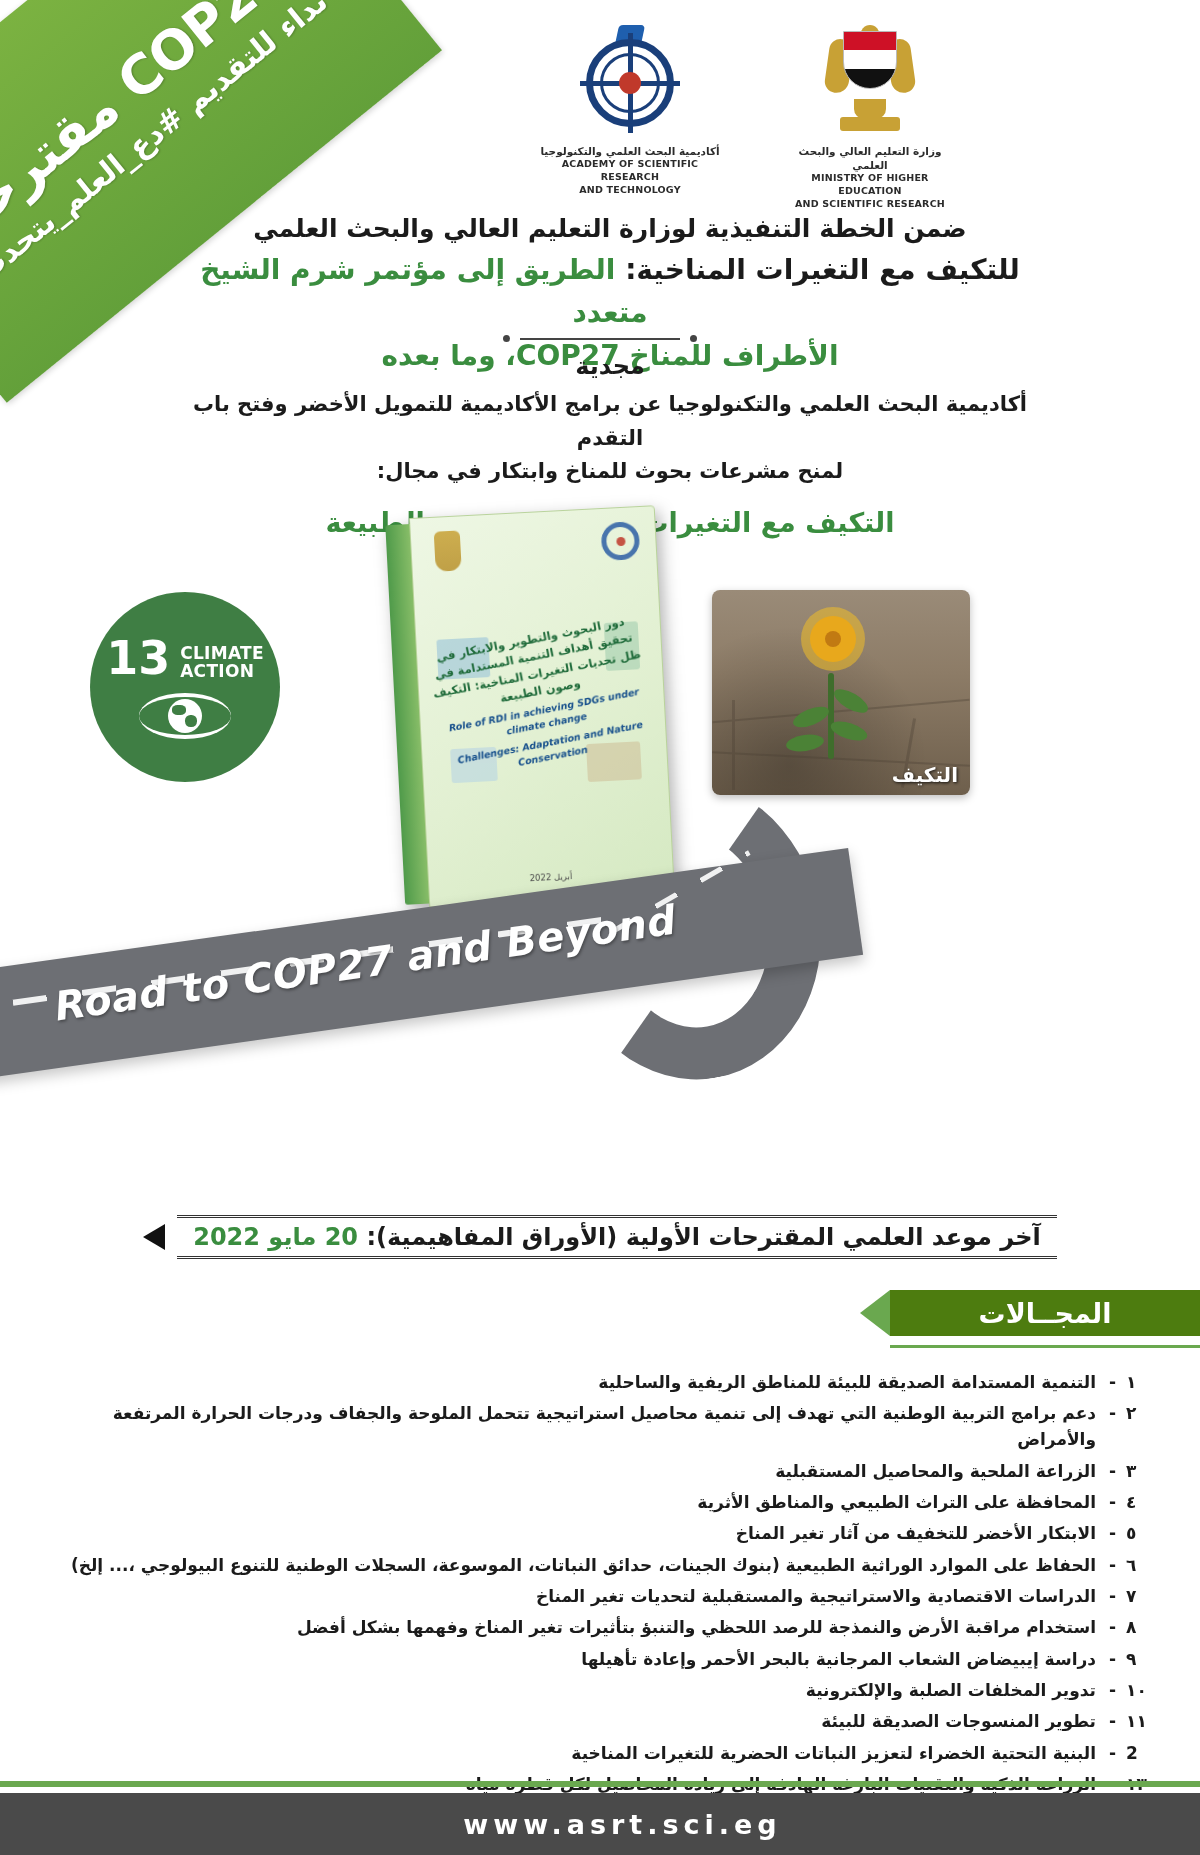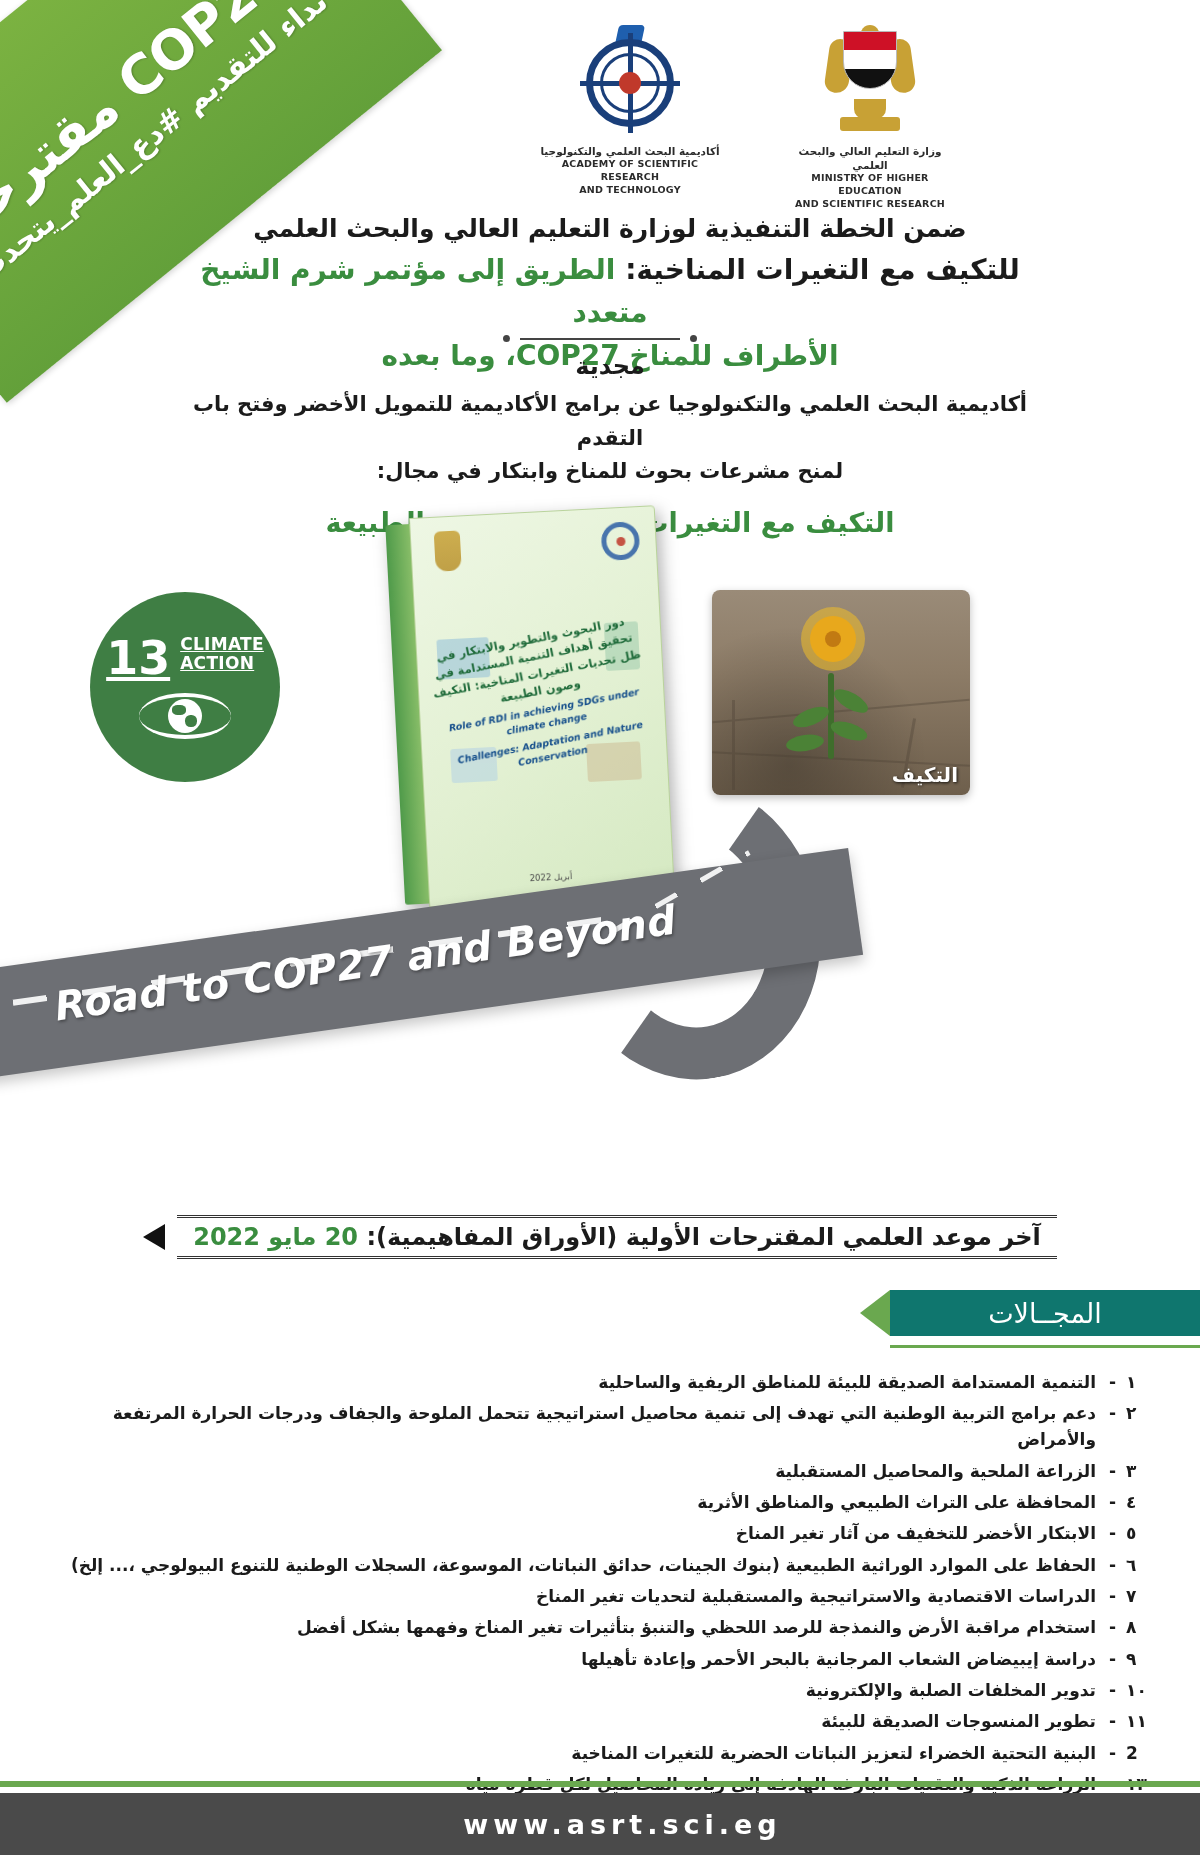--- a/index.html
+++ b/index.html
@@ -154,21 +154,21 @@
   }
 
   
   .sdg {
     position: absolute; left: 90px; top: 592px;
     width: 190px; height: 190px; border-radius: 50%;
     background: #3f7e44; color: #fff;
     display: flex; flex-direction: column; align-items: center; justify-content: center;
     direction: ltr;
   }
-  .sdg .row { display: flex; align-items: flex-start; gap: 10px; text-decoration: underline; }
+  .sdg .row { display: flex; align-items: flex-end; gap: 10px; }
   .sdg .num { font-size: 46px; font-weight: bold; line-height: 1; }
   .sdg .txt { font-size: 17px; font-weight: bold; line-height: 1.1; text-align: left; letter-spacing: .3px; }
   .sdg .eye {
     margin-top: 12px; width: 92px; height: 46px;
     display: flex; align-items: center; justify-content: center;
     border-top: 4px solid #fff; border-bottom: 4px solid #fff;
     border-radius: 50%;
   }
   .sdg .globe {
     width: 34px; height: 34px; border-radius: 50%; background: #fff;
@@ -328,23 +328,23 @@
   }
   .deadline .txt .date { color: #3a8d3f; }
   .arrow-left {
     width: 0; height: 0; border-top: 13px solid transparent;
     border-bottom: 13px solid transparent; border-right: 22px solid #111;
   }
 
   
   .fields-banner {
     position: absolute; right: 0; top: 1290px; width: 310px; height: 46px;
-    background: #0f766e; color: #fff;
+    background: #4d7c0f; color: #fff;
     display: flex; align-items: center; justify-content: center;
-    font-size: 27px; font-weight: normal; direction: rtl;
+    font-size: 27px; font-weight: bold; direction: rtl;
     letter-spacing: 2px;
   }
   .fields-banner::before {
     content: ""; position: absolute; left: -30px; top: 0;
     border-top: 23px solid transparent; border-bottom: 23px solid transparent;
     border-right: 30px solid #6aa84f;
   }
   .banner-rule {
     position: absolute; right: 0; top: 1345px; width: 310px; height: 3px; background: #6aa84f;
   }

